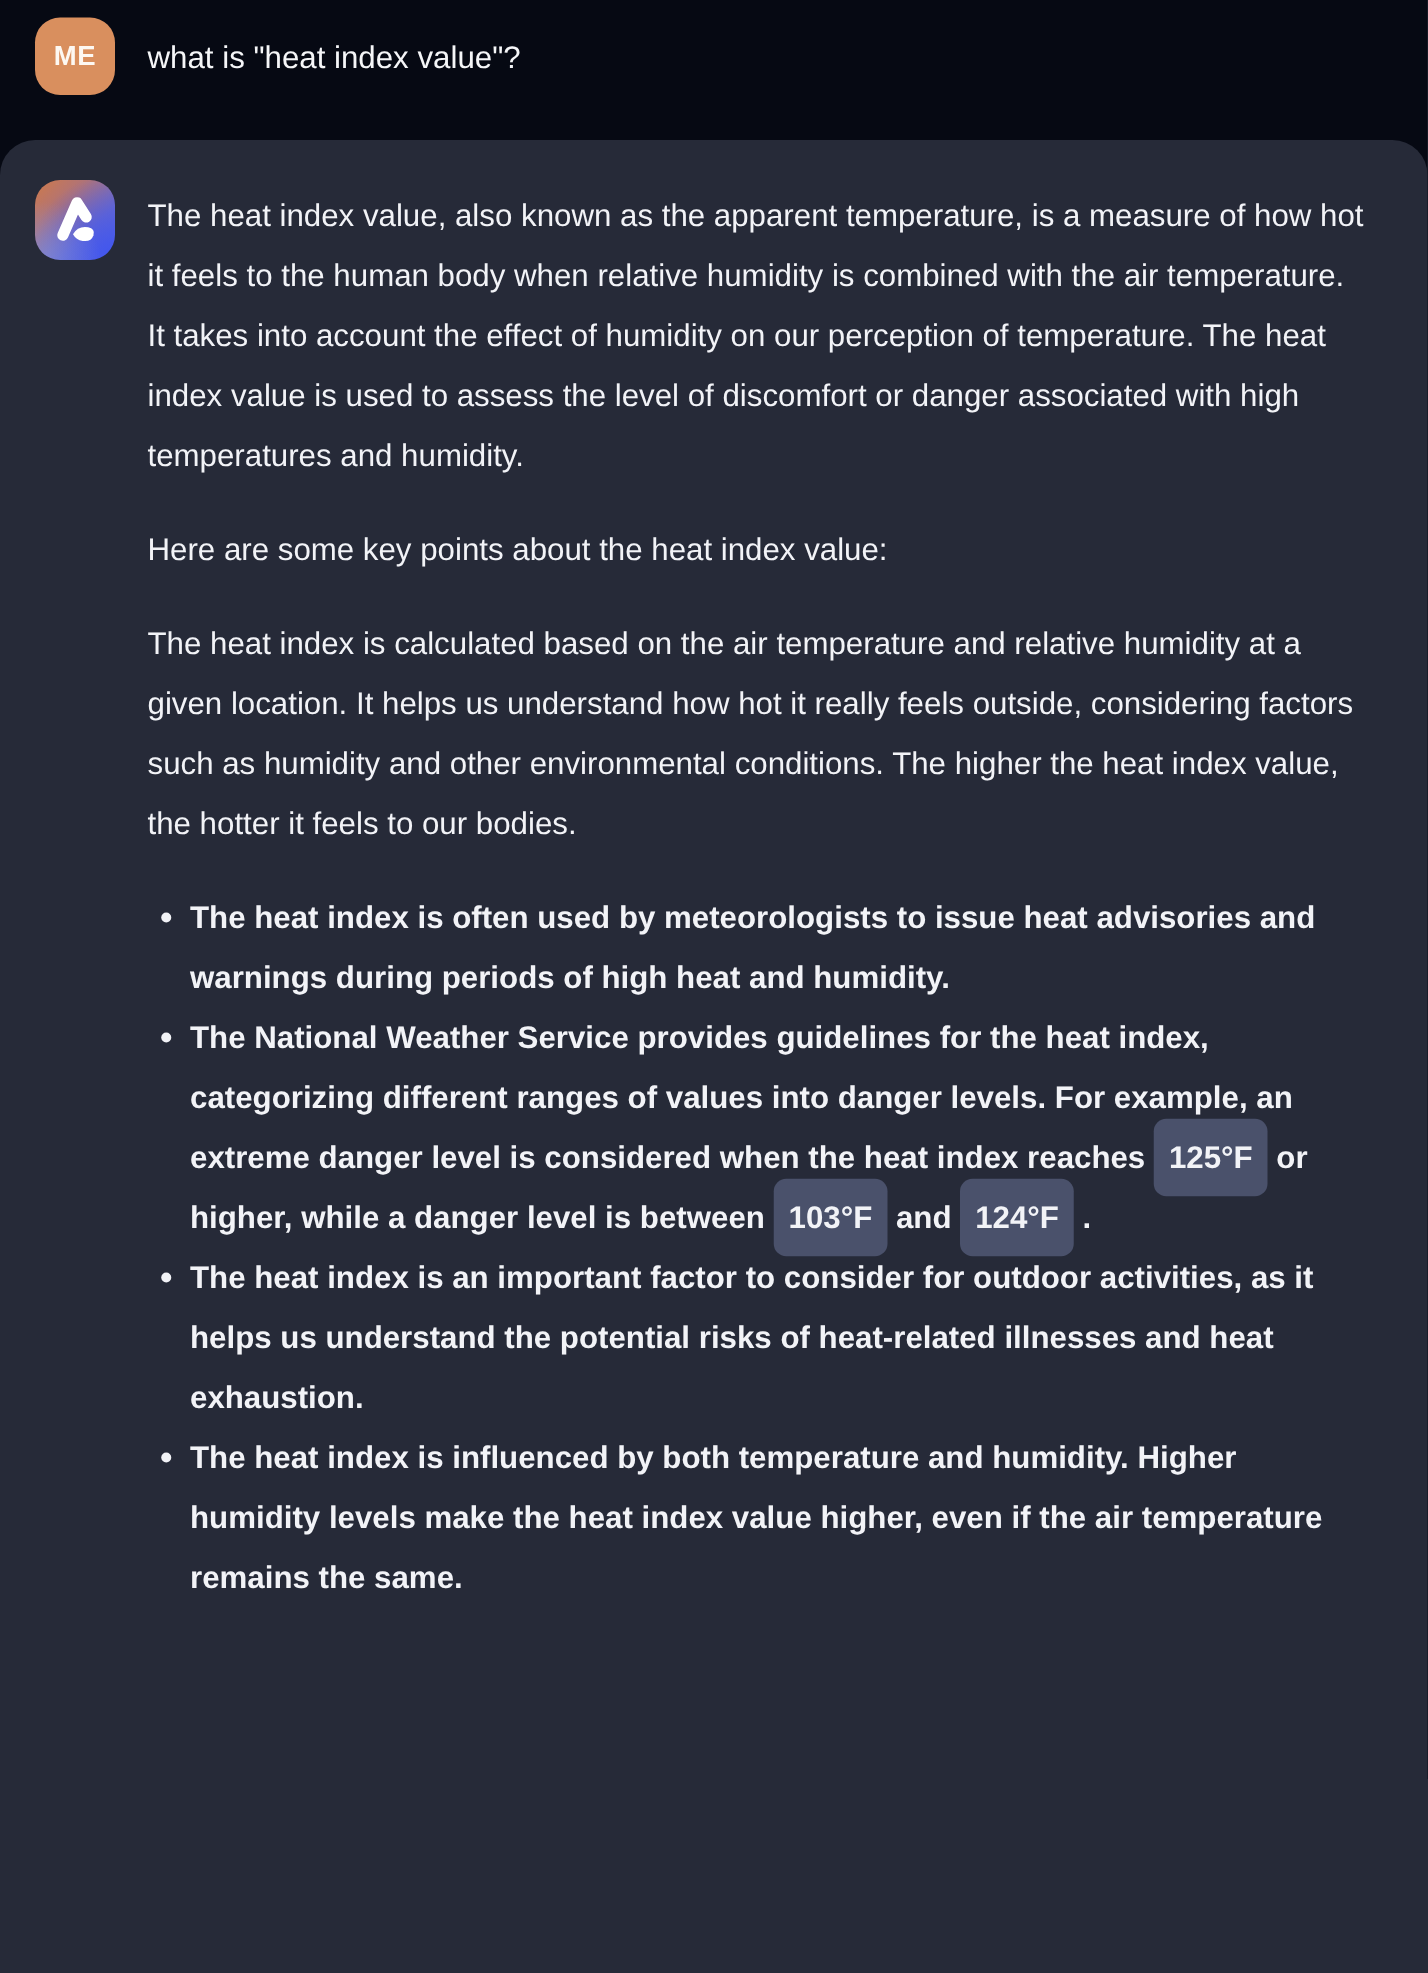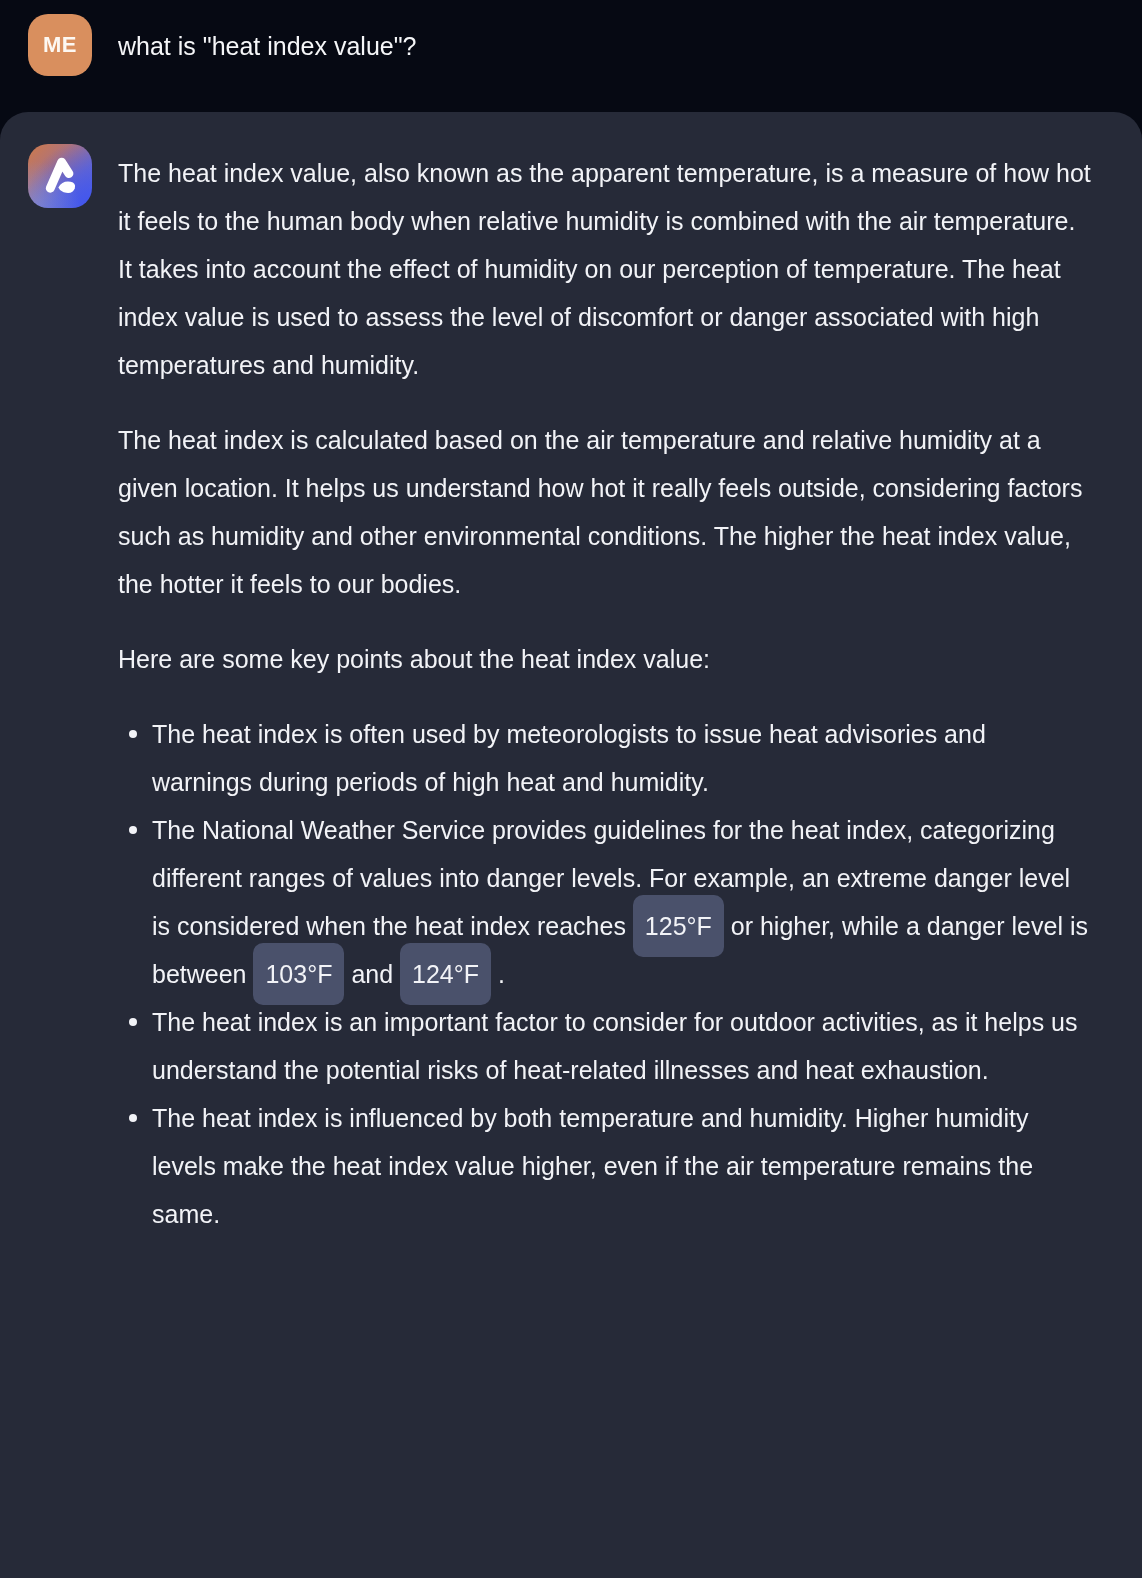--- a/index.html
+++ b/index.html
@@ -67,21 +67,21 @@
     padding-top:5px;
     max-width:974px;
   }
   .content p{margin:0 0 27px;}
   .content p:last-child{margin-bottom:0;}
   .content ul{
     list-style:none;
     margin:0 0 27px;
     padding-left:34px;
   }
-  .content li{position:relative;}
+  .content li{position:relative;font-weight:bold;}
   .content li::before{
     content:"";
     position:absolute;
     left:-23px;top:20px;
     width:8px;height:8px;
     border-radius:50%;
     background:var(--text);
   }
   .chip{
     background:var(--chip-bg);
@@ -104,22 +104,22 @@
 
   <div class="card">
     <div class="avatar-ai">
       <svg viewBox="0 0 64 64" aria-hidden="true">
         <path d="M20 47 34 15 43 29" fill="none" stroke="#ffffff" stroke-width="11" stroke-linecap="round" stroke-linejoin="round"></path>
         <path d="M30 46 Q35 37.5 45 39.2 Q52 40.6 50.2 47 Q48 53.8 39.6 52.6 Q33 51.6 30 46 Z" fill="#ffffff"></path>
       </svg>
     </div>
     <div class="content">
         <p>The heat index value, also known as the apparent temperature, is a measure of how hot it feels to the human body when relative humidity is combined with the air temperature. It takes into account the effect of humidity on our perception of temperature. The heat index value is used to assess the level of discomfort or danger associated with high temperatures and humidity.</p>
+        <p>Here are some key points about the heat index value:</p>
         <p>The heat index is calculated based on the air temperature and relative humidity at a given location. It helps us understand how hot it really feels outside, considering factors such as humidity and other environmental conditions. The higher the heat index value, the hotter it feels to our bodies.</p>
-        <p>Here are some key points about the heat index value:</p>
         <ul>
           <li>The heat index is often used by meteorologists to issue heat advisories and warnings during periods of high heat and humidity.</li>
           <li>The National Weather Service provides guidelines for the heat index, categorizing different ranges of values into danger levels. For example, an extreme danger level is considered when the heat index reaches <span class="chip">125°F</span> or higher, while a danger level is between <span class="chip">103°F</span> and <span class="chip">124°F</span> .</li>
           <li>The heat index is an important factor to consider for outdoor activities, as it helps us understand the potential risks of heat-related illnesses and heat exhaustion.</li>
           <li>The heat index is influenced by both temperature and humidity. Higher humidity levels make the heat index value higher, even if the air temperature remains the same.</li>
         </ul>
       </div>
   </div>
 
 </div>

